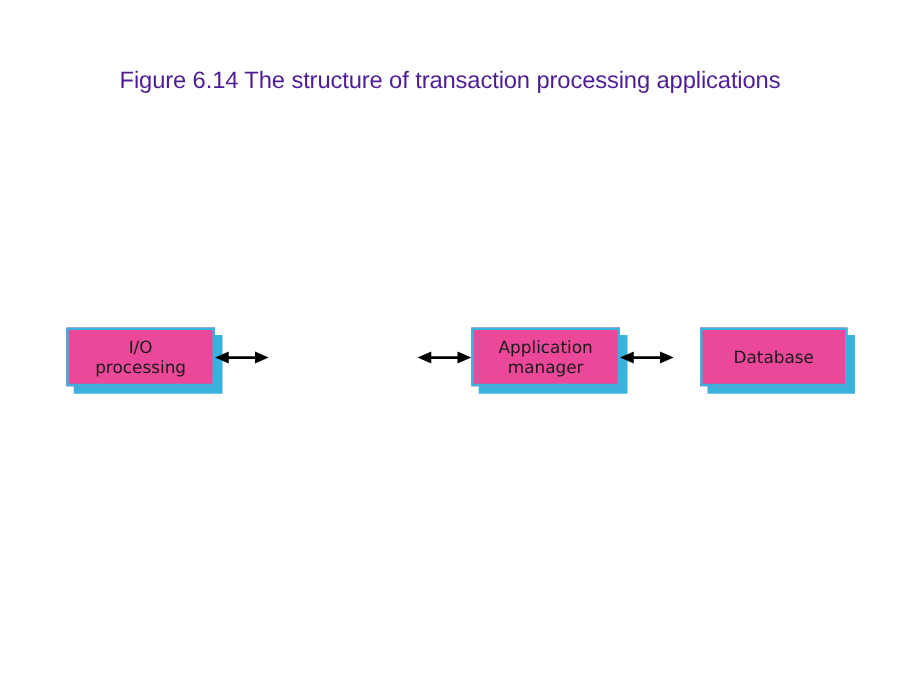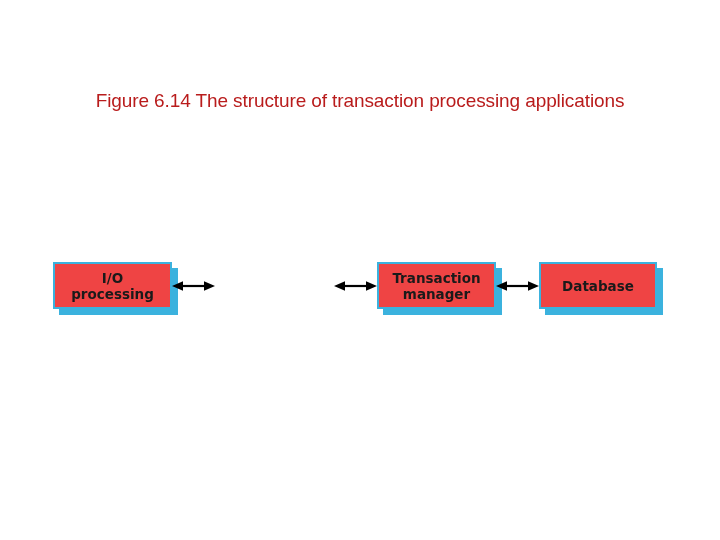--- a/index.html
+++ b/index.html
@@ -17,24 +17,23 @@
 
   
   #figure-title {
     position: absolute;
     left: 0;
     top: 54px;
     width: 720px;
     text-align: center;
     font-size: 19px;
     font-weight: 400;
-    color: #b91c1c;
+    color: #4c1d95;
     letter-spacing: -0.1px;
     white-space: nowrap;
-    margin-top: 36px;
   }
 
   
   #diagram {
     position: absolute;
     left: 53px;
     top: 262px;
     width: 604px;
     height: 62px;
   }
@@ -56,27 +55,26 @@
     background: #3BB2DE;
     box-sizing: border-box;
   }
 
   .node-box {
     position: absolute;
     left: 0;
     top: 0;
     width: 100%;
     height: 100%;
-    background: #ef4444;
+    background: #ec4899;
     border: 2px solid #3BB2DE;
     box-sizing: border-box;
     display: flex;
     align-items: center;
     justify-content: center;
-    font-weight: bold;
   }
 
   .node-label {
     font-family: "DejaVu Sans", "Liberation Sans", sans-serif;
     font-size: 13.5px;
     line-height: 16px;
     color: #1a1a1a;
     text-align: center;
     white-space: pre-line;
     padding: 0 4px;
@@ -120,33 +118,33 @@
     <svg width="43" height="16" viewBox="0 0 43 16">
       <line x1="7" y1="8" x2="36" y2="8" stroke="#000000" stroke-width="2.2"></line>
       <polygon points="0,8 11,3.2 11,12.8" fill="#000000"></polygon>
       <polygon points="43,8 32,3.2 32,12.8" fill="#000000"></polygon>
     </svg>
   </div>
 
   <div class="node" style="left:324px; width:119px;">
     <div class="node-shadow"></div>
     <div class="node-box">
-      <span class="node-label">Transaction
+      <span class="node-label">Application
 manager</span>
     </div>
   </div>
 
   <div class="connector" style="left:443px; width:43px;">
     <svg width="43" height="16" viewBox="0 0 43 16">
       <line x1="7" y1="8" x2="36" y2="8" stroke="#000000" stroke-width="2.2"></line>
       <polygon points="0,8 11,3.2 11,12.8" fill="#000000"></polygon>
       <polygon points="43,8 32,3.2 32,12.8" fill="#000000"></polygon>
     </svg>
   </div>
 
-  <div class="node" style="left:486px; width:118px;">
+  <div class="node" style="left:507px; width:118px;">
     <div class="node-shadow"></div>
     <div class="node-box">
       <span class="node-label">Database</span>
     </div>
   </div>
 
 </div>
 
 </body></html>

